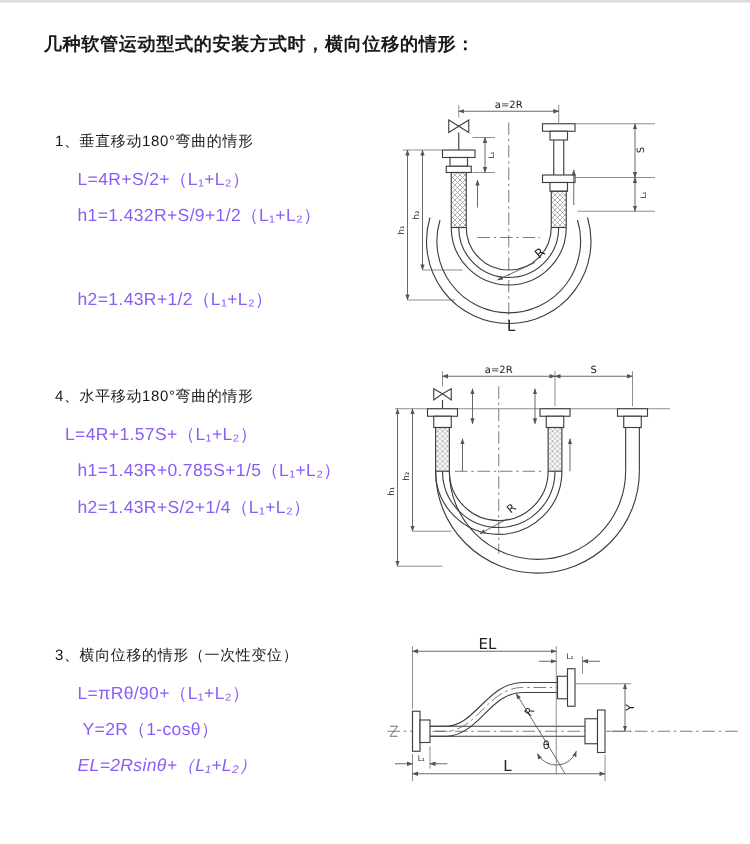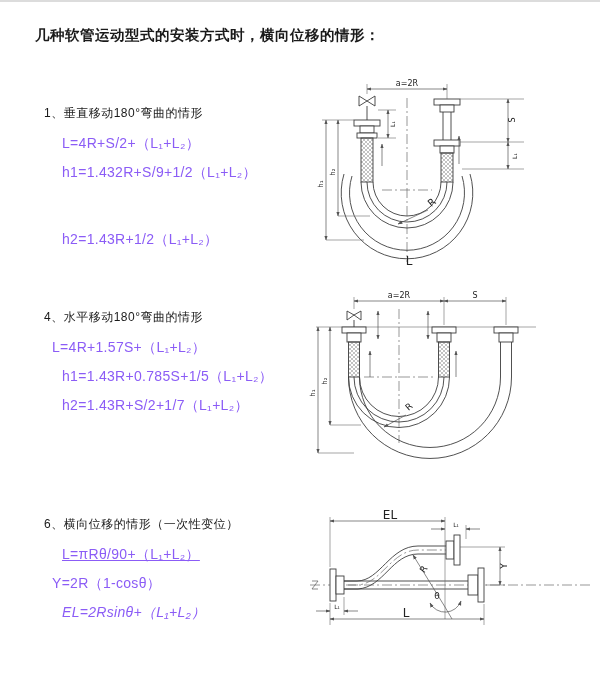--- a/index.html
+++ b/index.html
@@ -44,25 +44,25 @@
 <div class="abs doc-title">几种软管运动型式的安装方式时，横向位移的情形：</div>
 
 <div class="abs sec-heading" style="left:44px;top:103px;">1、垂直移动180°弯曲的情形</div>
 <div class="abs formula" style="left:62px;top:133px;">L=4R+S/2+（L₁+L₂）</div>
 <div class="abs formula" style="left:62px;top:162px;">h1=1.432R+S/9+1/2（L₁+L₂）</div>
 <div class="abs formula" style="left:62px;top:205px;margin-top:24px;">h2=1.43R+1/2（L₁+L₂）</div>
 
 <div class="abs sec-heading" style="left:44px;top:307px;">4、水平移动180°弯曲的情形</div>
 <div class="abs formula" style="left:52px;top:337px;">L=4R+1.57S+（L₁+L₂）</div>
 <div class="abs formula" style="left:62px;top:366px;">h1=1.43R+0.785S+1/5（L₁+L₂）</div>
-<div class="abs formula" style="left:62px;top:395px;">h2=1.43R+S/2+1/7（L₁+L₂）</div>
-
-<div class="abs sec-heading" style="left:44px;top:514px;">6、横向位移的情形（一次性变位）</div>
-<div class="abs formula" style="left:62px;top:544px;text-decoration:underline;">L=πRθ/90+（L₁+L₂）</div>
-<div class="abs formula" style="left:52px;top:573px;">Y=2R（1-cosθ）</div>
+<div class="abs formula" style="left:62px;top:395px;">h2=1.43R+S/2+1/4（L₁+L₂）</div>
+
+<div class="abs sec-heading" style="left:44px;top:514px;">3、横向位移的情形（一次性变位）</div>
+<div class="abs formula" style="left:62px;top:544px;">L=πRθ/90+（L₁+L₂）</div>
+<div class="abs formula" style="left:66px;top:573px;">Y=2R（1-cosθ）</div>
 <div class="abs formula" style="left:62px;top:602px;font-style:italic;">EL=2Rsinθ+（L₁+L₂）</div>
 
 <div class="abs" style="left:312px;top:70px;">
 <svg width="260" height="195" viewBox="0 0 260 195">
   <defs>
     <marker id="m1a" viewBox="0 0 10 10" refX="9" refY="5" markerWidth="7" markerHeight="7" orient="auto-start-reverse">
       <path d="M0,1.5 L10,5 L0,8.5 Z" fill="#555"></path>
     </marker>
     <pattern id="h1p" width="4" height="4" patternUnits="userSpaceOnUse">
       <path d="M0,4 L4,0 M0,0 L4,4" stroke="#999" stroke-width="0.6"></path>

